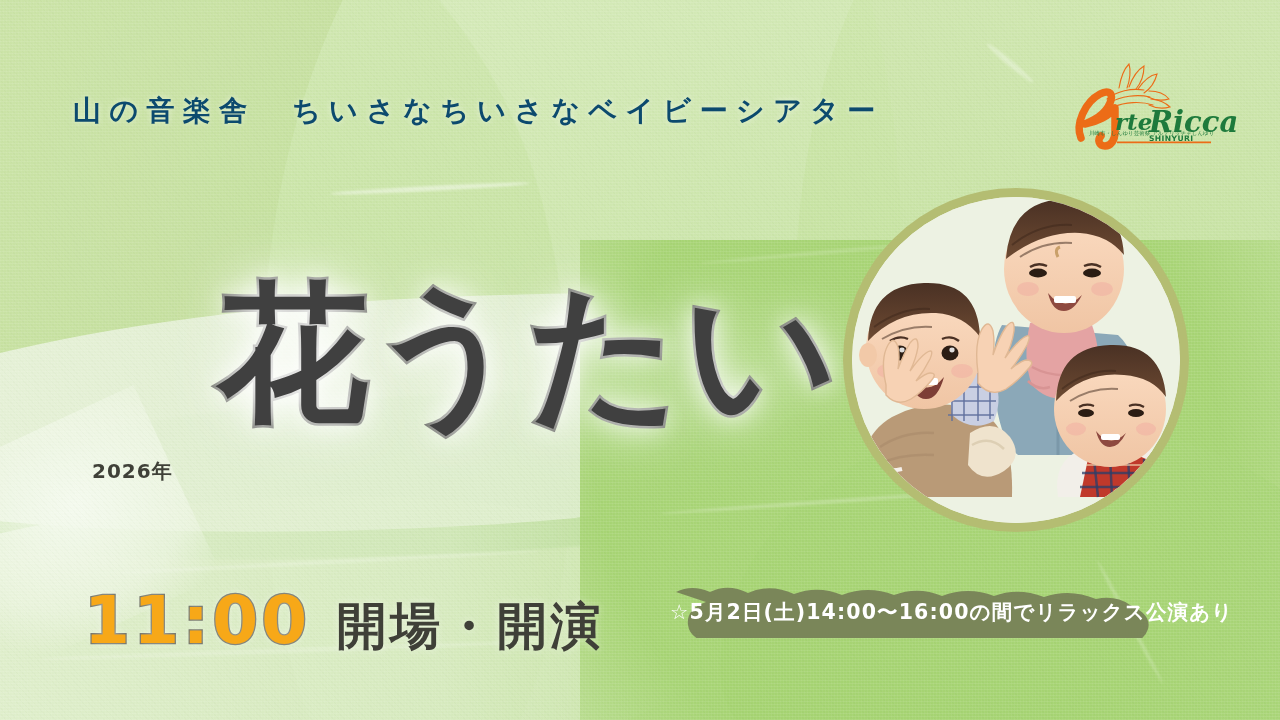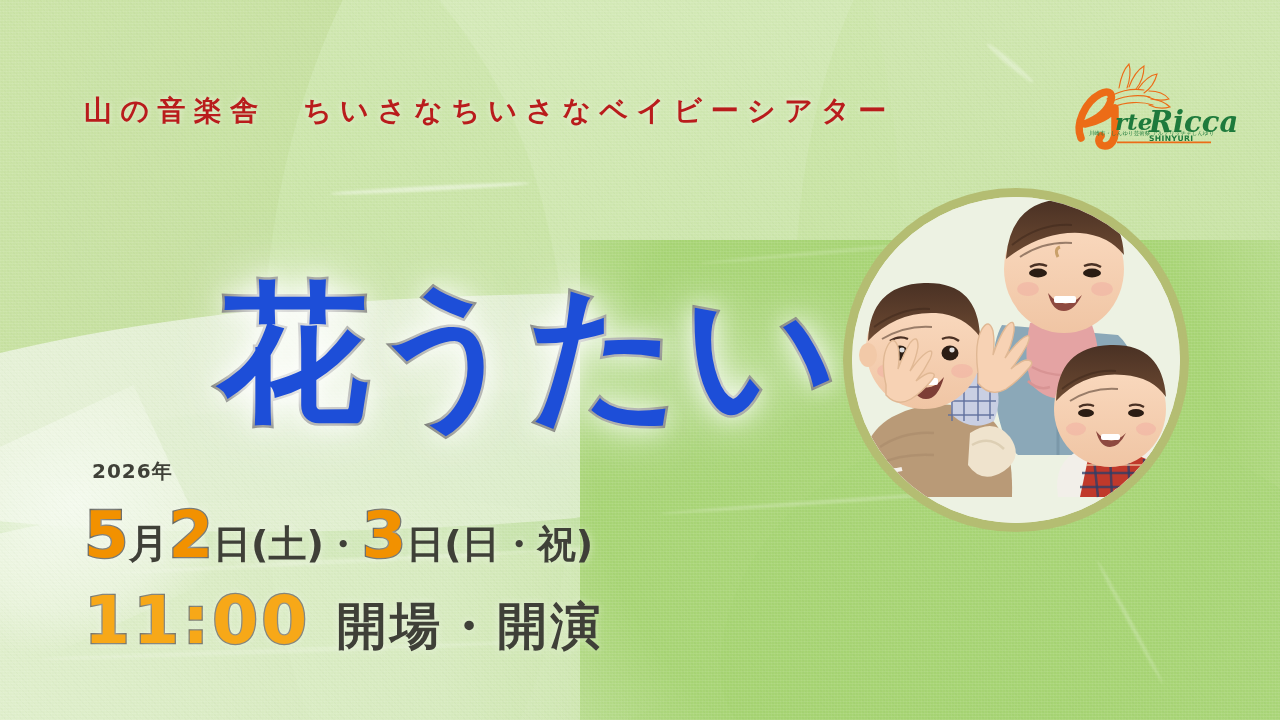--- a/index.html
+++ b/index.html
@@ -102,22 +102,22 @@
       repeating-linear-gradient(0deg, rgba(255,255,255,.16) 0 1px, rgba(0,0,0,0) 1px 3px),
       repeating-linear-gradient(90deg, rgba(255,255,255,.10) 0 1px, rgba(0,0,0,0) 1px 3px),
       repeating-linear-gradient(47deg, rgba(120,150,90,.055) 0 1px, rgba(0,0,0,0) 1px 4px);
     mix-blend-mode:normal;
   }
 
   
   .content{position:absolute;inset:0;}
 
   .subtitle{
-    position:absolute;left:84px;top:92px;
-    font-size:28px;letter-spacing:.30em;color:#b91c1c;
+    position:absolute;left:73px;top:92px;
+    font-size:28px;letter-spacing:.30em;color:#0c4a6e;
     font-weight:600;white-space:nowrap;
     font-family:"DejaVu Sans","Liberation Sans",sans-serif;
     text-shadow:0 0 6px rgba(255,255,255,.55);
   }
 
   
   .logo{position:absolute;right:67px;top:58px;width:168px;height:92px;}
   .logo svg{display:block;width:168px;height:92px;overflow:visible;}
   .logo-sub{
     position:absolute;left:44px;top:72px;width:124px;
@@ -134,21 +134,21 @@
     paint-order:stroke fill;
     text-shadow:
        0 0 18px rgba(255,255,255,.95),
        0 0 34px rgba(255,255,255,.9),
        0 0 52px rgba(255,255,255,.75);
     white-space:nowrap;
   }
   .title-lg{
     position:absolute;left:218px;top:272px;
     font-size:150px;font-weight:700;letter-spacing:.02em;
-    color:#1d4ed8;
+    color:#404040;
     -webkit-text-stroke:5px #585a53;
     paint-order:stroke fill;
     text-shadow:
        0 0 24px rgba(255,255,255,.98),
        0 0 46px rgba(255,255,255,.92),
        0 0 74px rgba(255,255,255,.8);
     white-space:nowrap;
     line-height:1.08;
   }
 
@@ -369,23 +369,29 @@
 
               <path d="M20 268 q14 8 30 4" stroke="#ffffff" stroke-width="4" fill="none" opacity=".85"></path>
             </g>
           </g>
         </svg>
       </div>
     </div>
 
     <div class="year">2026年</div>
 
-    <div class="date-line">
-      <span class="big">5</span><span class="mid">月</span><span class="big">2</span><span class="sm">日(土)・</span><span class="big">3</span><span class="sm">日(日・祝)</span>
-    </div>
 
     <div class="time-line">
       <span class="t">11:00</span><span class="lbl">開場・開演</span>
     </div>
 
+    <div class="relax">
+      <svg viewBox="0 0 606 52" preserveAspectRatio="none">
+        <path d="M30 6 q16 -8 34 0 q18 -9 38 1 q22 -10 46 1 q24 -9 48 1 q26 -10 52 0 q24 -9 48 1
+                 q26 -10 52 0 q24 -9 50 1 q26 -9 52 2 q20 -4 34 6 q22 10 18 24 q-4 14 -26 16
+                 q-18 8 -36 1 q-20 9 -44 0 q-24 10 -50 0 q-26 10 -52 0 q-24 9 -48 -1 q-26 10 -52 0
+                 q-24 9 -48 -1 q-22 10 -44 0 q-20 8 -36 -1 q-22 -3 -24 -18 q-2 -16 18 -23 z" fill="#7A8659"></path>
+      </svg>
+      <div class="relax-text">☆5月2日(土)14:00〜16:00の間でリラックス公演あり</div>
+    </div>
 
   </div>
 </div>
 
 </body></html>

